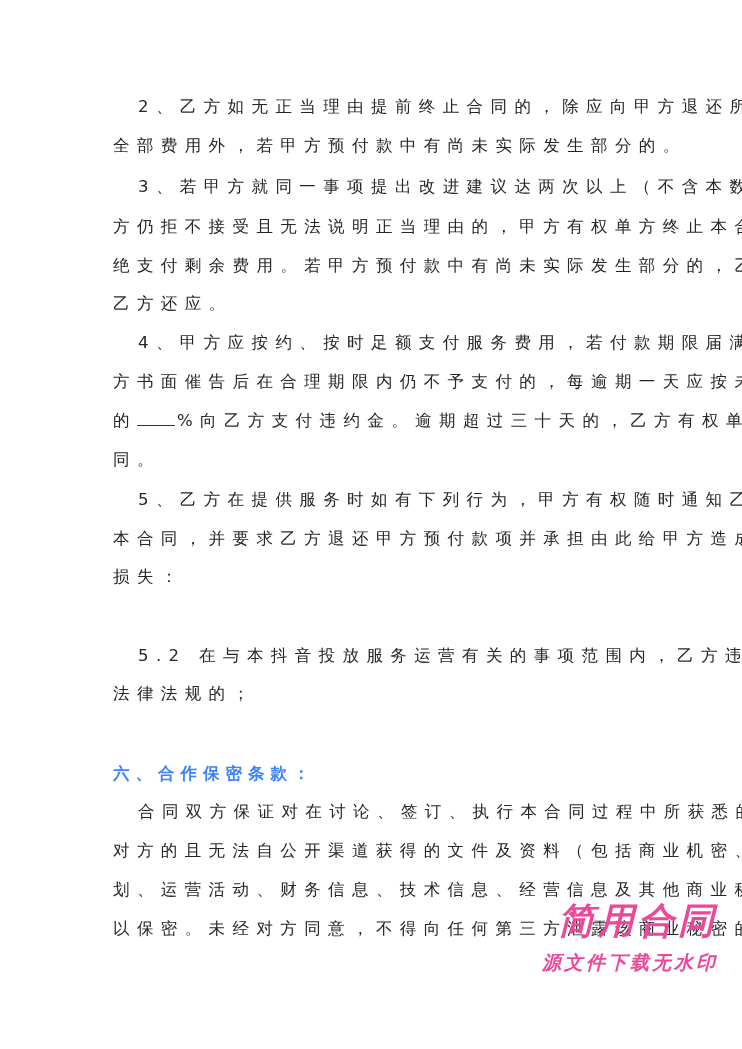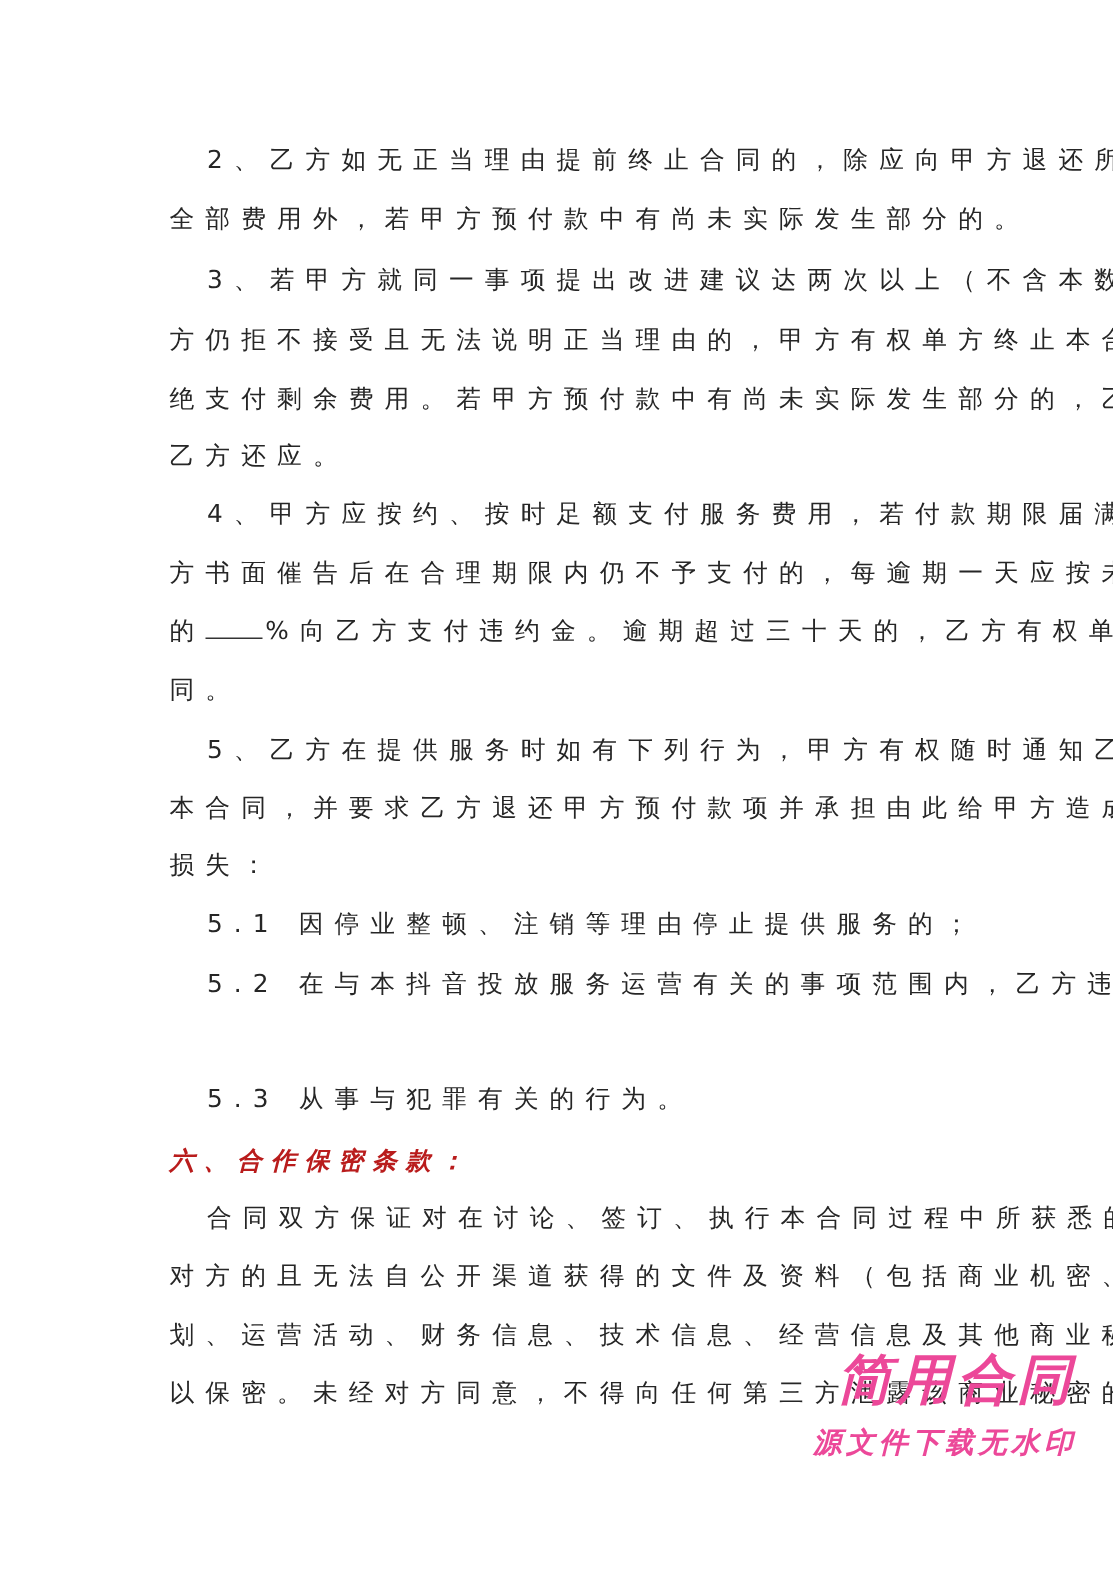--- a/index.html
+++ b/index.html
@@ -31,22 +31,21 @@
     font-size: 16.5px;
     line-height: 26px;
     letter-spacing: 7.4px;
     white-space: nowrap;
     color: #262626;
   }
   .line.indent { left: 138px; }
   .line.heading {
     font-weight: bold;
     letter-spacing: 6px;
-    color: #b91c1c;
-    font-style: italic;
+    color: #3b82f6;
   }
   .blank {
     display: inline-block;
     width: 38px;
     border-bottom: 1.5px solid #333;
     height: 14px;
     vertical-align: baseline;
     margin-right: 2px;
   }
   .watermark {
@@ -90,23 +89,22 @@
   <div class="line" style="top:369px">方书面催告后在合理期限内仍不予支付的，每逾期一天应按未付金额</div>
   <div class="line" style="top:408px">
     <span>的</span><span class="blank"></span><span>%向乙方支付违约金。逾期超过三十天的，乙方有权单方终止合</span>
   </div>
   <div class="line" style="top:447px">同。</div>
 
   <div class="line indent" style="top:487px">5、乙方在提供服务时如有下列行为，甲方有权随时通知乙方终止</div>
   <div class="line" style="top:526px">本合同，并要求乙方退还甲方预付款项并承担由此给甲方造成的全部</div>
   <div class="line" style="top:564px">损失：</div>
 
-  <div class="line indent" style="top:603px">5.1  因停业整顿、注销等理由停止提供服务的；</div>
   <div class="line indent" style="top:643px">5.2 在与本抖音投放服务运营有关的事项范围内，乙方违反有关</div>
-  <div class="line indent" style="top:720px">5.3 从事与犯罪有关的行为。</div>
+  <div class="line" style="top:681px">法律法规的；</div>
 
   <div class="line heading" style="top:761px">六、合作保密条款：</div>
 
   <div class="line indent" style="top:799px">合同双方保证对在讨论、签订、执行本合同过程中所获悉的属于</div>
   <div class="line" style="top:838px">对方的且无法自公开渠道获得的文件及资料（包括商业机密、公司计</div>
   <div class="line" style="top:877px">划、运营活动、财务信息、技术信息、经营信息及其他商业秘密）予</div>
   <div class="line" style="top:916px">以保密。未经对方同意，不得向任何第三方泄露该商业秘密的任何内</div>
 
   <div class="watermark">
     <div class="wm-main">简用合同</div>

